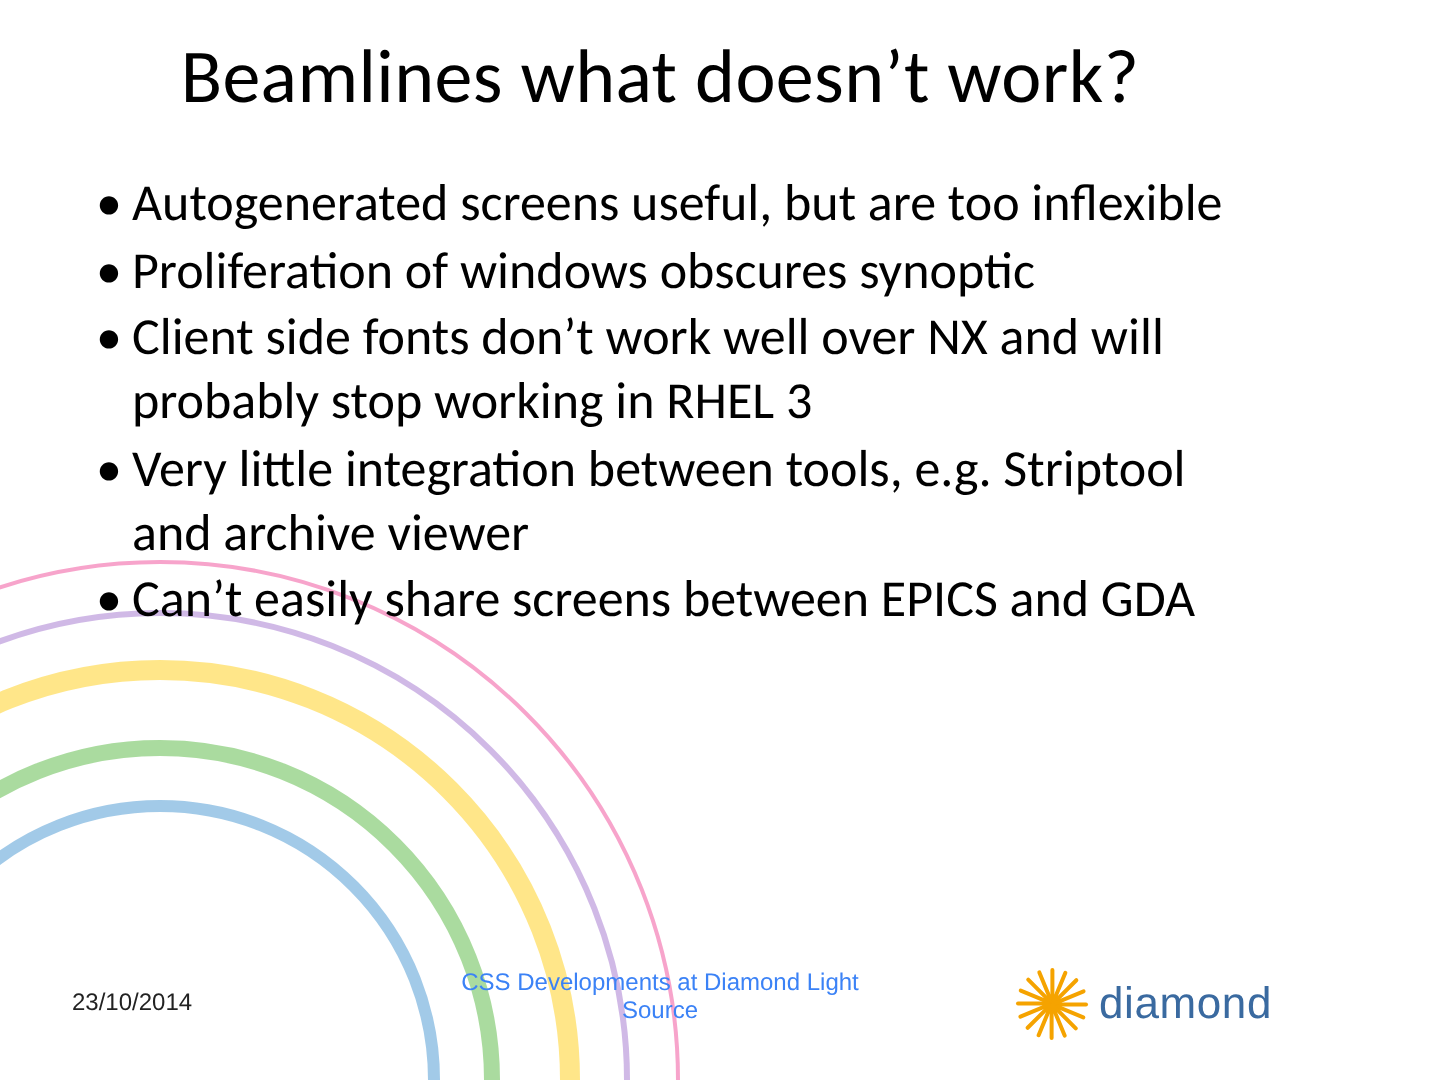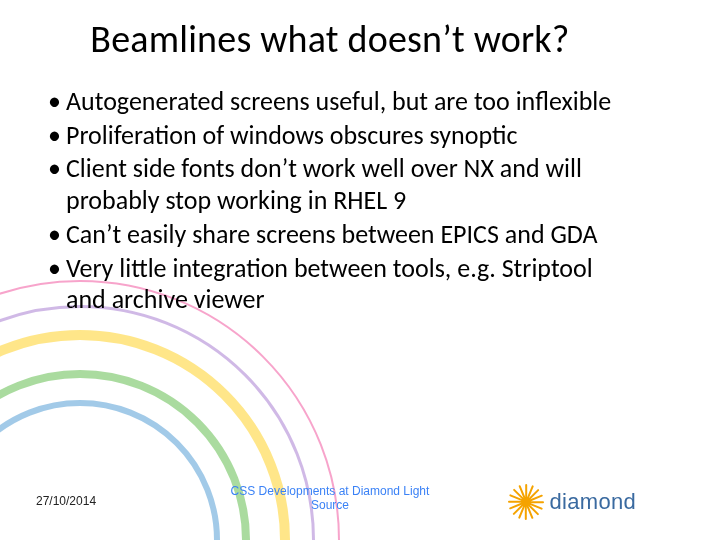--- a/index.html
+++ b/index.html
@@ -40,27 +40,27 @@
     <div class="ring r3"></div>
     <div class="ring r4"></div>
   </div>
 
   <h1 class="title">Beamlines what doesn’t work?</h1>
 
   <div class="body">
     <ul>
       <li>Autogenerated screens useful, but are too inflexible</li>
       <li>Proliferation of windows obscures synoptic</li>
-      <li>Client side fonts don’t work well over NX and will probably stop working in RHEL 9</li>
+      <li>Client side fonts don’t work well over NX and will probably stop working in RHEL 3</li>
+      <li>Very little integration between tools, e.g. Striptool and archive viewer</li>
       <li>Can’t easily share screens between EPICS and GDA</li>
-      <li>Very little integration between tools, e.g. Striptool and archive viewer</li>
     </ul>
   </div>
 
-  <div class="footer-date">27/10/2014</div>
+  <div class="footer-date">23/10/2014</div>
 
   <div class="footer-center">
     <span class="line1">CSS Developments at Diamond Light</span>
     <span class="line2">Source</span>
   </div>
 
   <div class="logo-wrap">
     <div class="sunburst">
       <div class="core"></div>
     <div class="ray" style="transform: translate(-50%, 0px) rotate(0deg);"></div>

